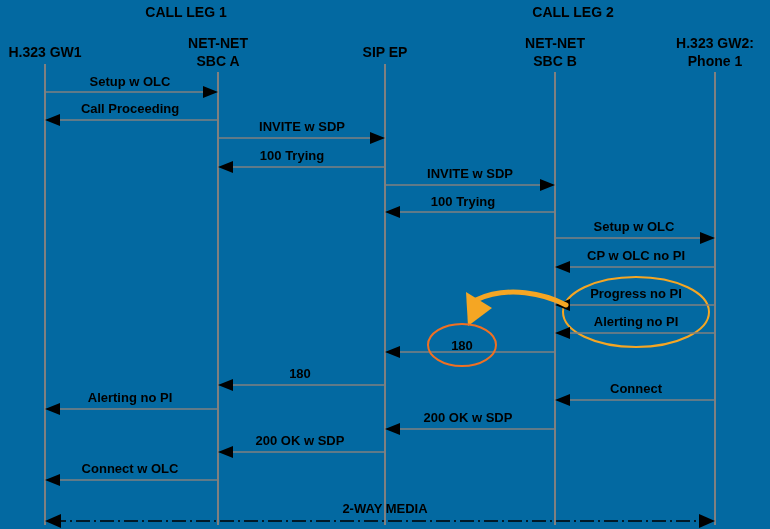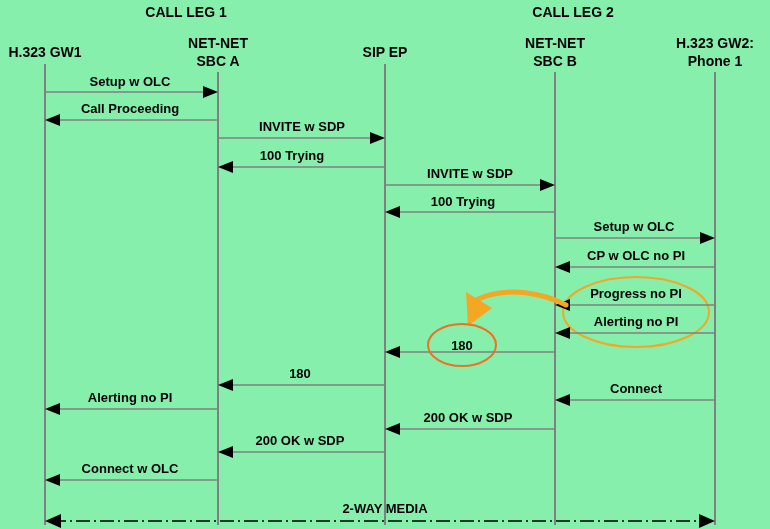--- a/index.html
+++ b/index.html
@@ -8,21 +8,21 @@
     padding: 0;
     background: #ffffff;
   }
   body {
     font-family: "Liberation Sans", sans-serif;
   }
   #diagram-root {
     position: relative;
     width: 770px;
     height: 529px;
-    background: #86efac;
+    background: #0369a1;
     overflow: hidden;
   }
   svg.flow {
     display: block;
     width: 770px;
     height: 529px;
   }
   text {
     font-family: "Liberation Sans", sans-serif;
     font-weight: bold;

